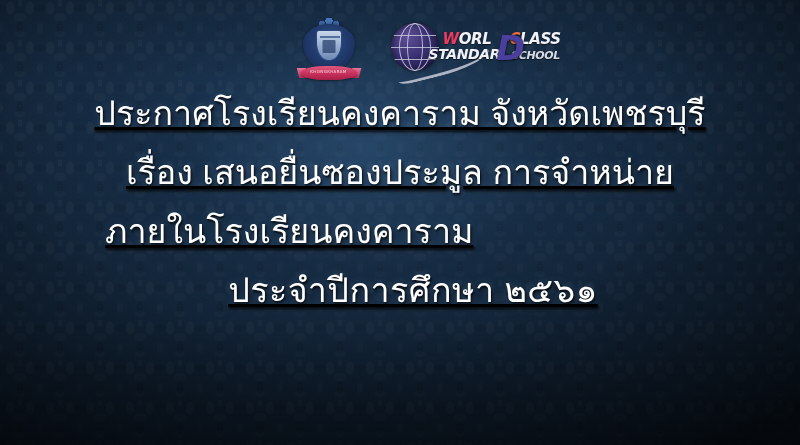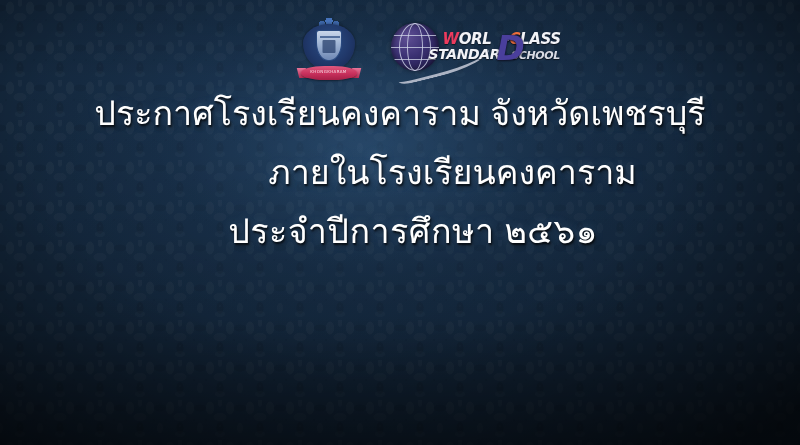--- a/index.html
+++ b/index.html
@@ -260,35 +260,36 @@
     color: #d8dbe4;
     margin-top: 42px;
   }
 
   
   .text-block {
     position: absolute;
     left: 0;
     top: 84px;
     width: 800px;
+    text-decoration: underline;
   }
   .hl {
     color: #ffffff;
     font-family: "Liberation Sans", "DejaVu Sans", sans-serif;
     font-size: 34px;
     line-height: 59px;
     height: 59px;
     white-space: nowrap;
     text-shadow:
       1px 2px 2px rgba(0,0,0,0.70),
       2px 3px 5px rgba(0,0,0,0.45),
       0 0 10px rgba(120,170,220,0.30);
   }
   .hl.c { text-align: center; }
-  .hl.l4 { text-align: center; padding-left: 105px; }
+  .hl.l4 { text-align: left; padding-left: 105px; }
   .hl.l5 { text-align: center; padding-left: 26px; letter-spacing: 0.5px; }
 </style>
 </head>
 <body>
 
 <div class="banner">
 
   <div class="bg-base"></div>
   <div class="bg-damask"></div>
   <div class="bg-damask2"></div>
@@ -328,17 +329,18 @@
           <span>STANDAR</span><span style="opacity:0">D</span><span class="small">SCHOOL</span>
         </div>
         <div class="wcss-bigd">D</div>
       </div>
     </div>
 
   </div>
 
   <div class="text-block">
     <div class="hl c">ประกาศโรงเรียนคงคาราม  จังหวัดเพชรบุรี</div>
+    <div class="hl c">เรื่อง เสนอยื่นซองประมูล การจำหน่าย</div>
     <div class="hl l4">ภายในโรงเรียนคงคาราม</div>
     <div class="hl l5">ประจำปีการศึกษา ๒๕๖๑</div>
   </div>
 
 </div>
 
 </body></html>

